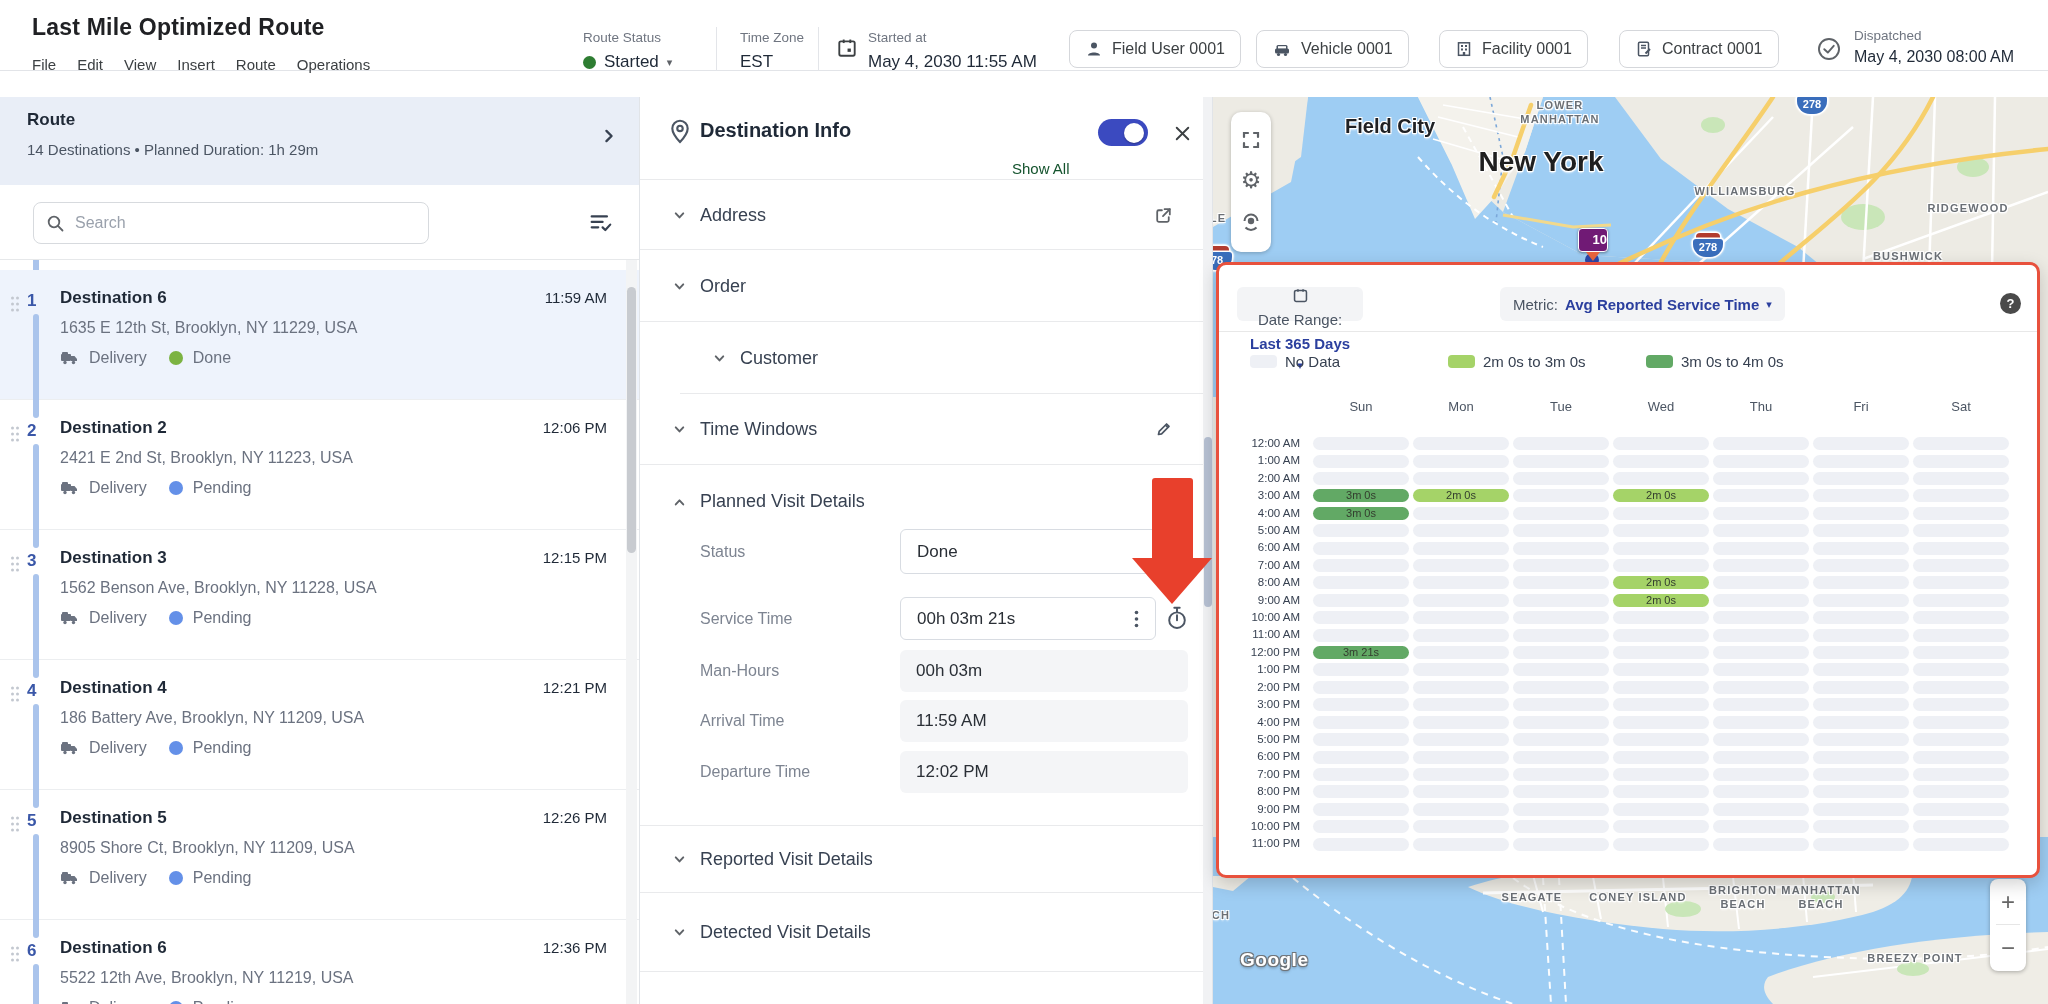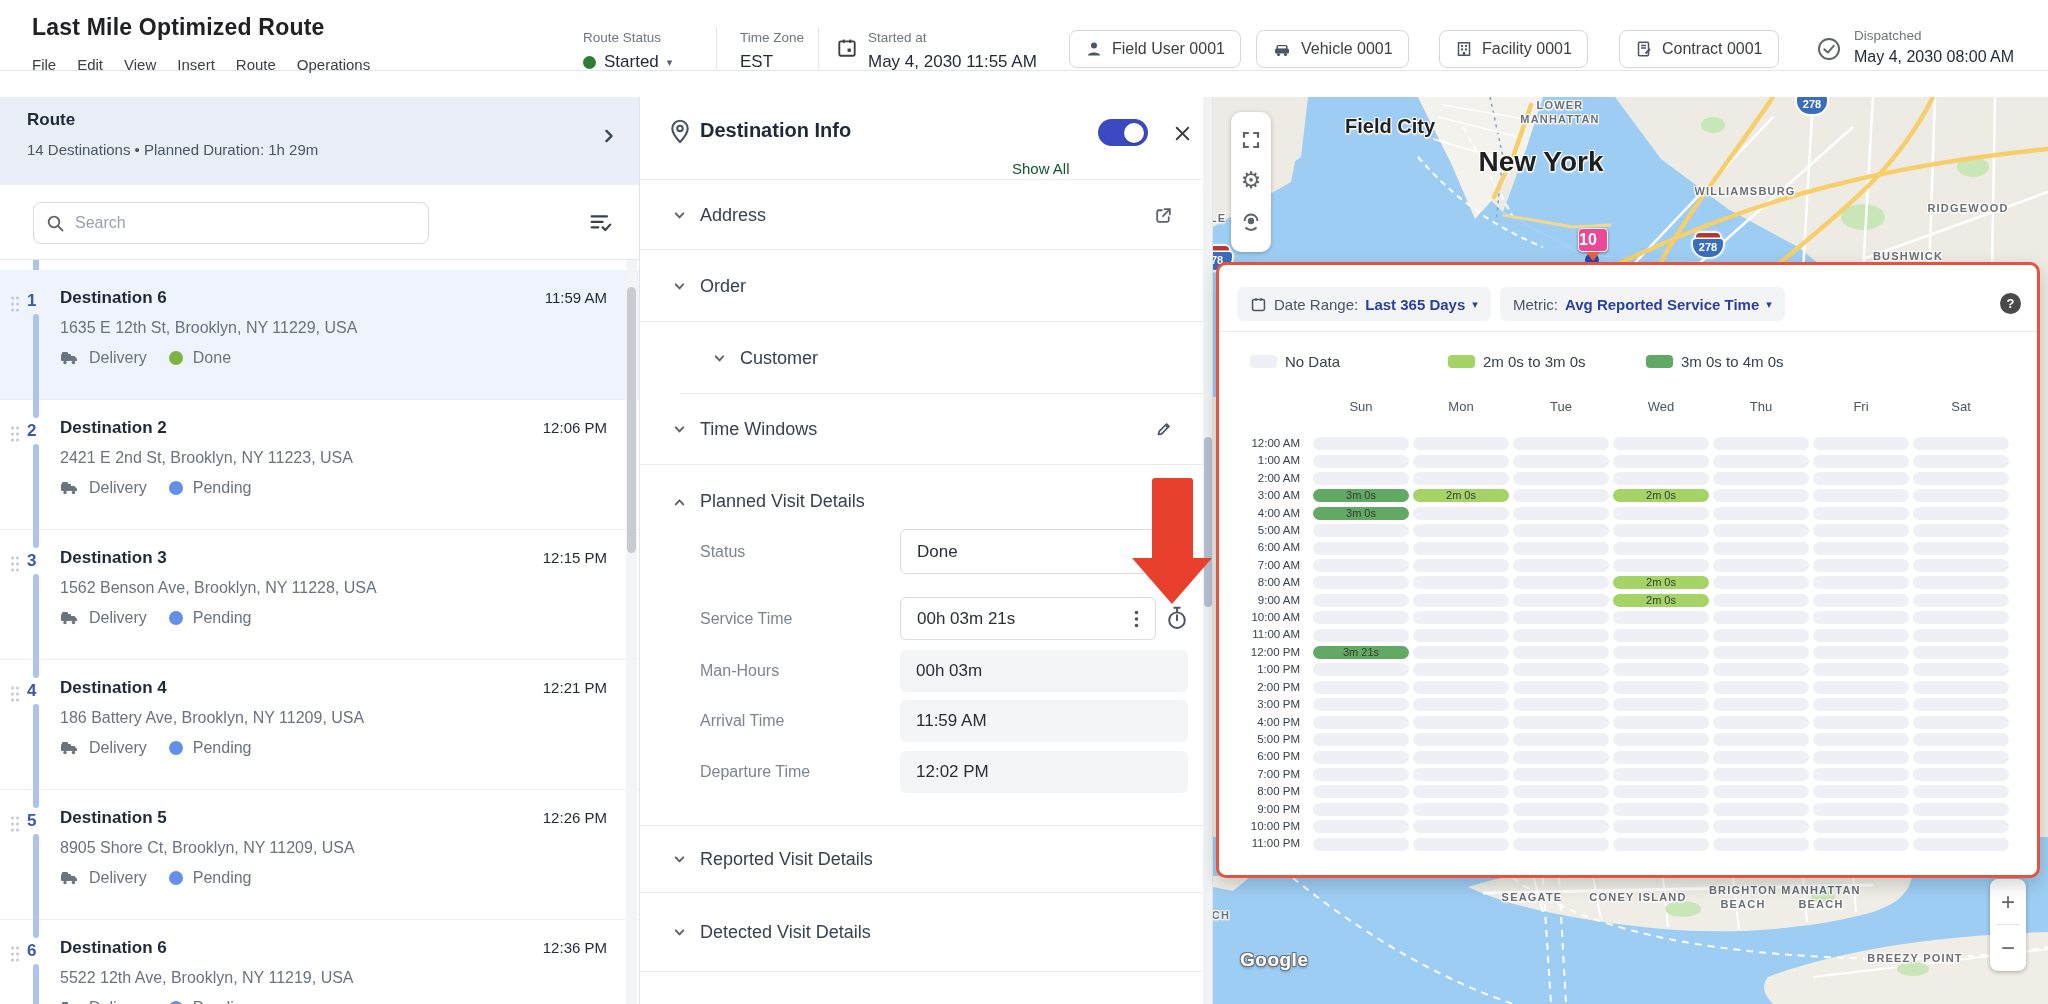--- a/index.html
+++ b/index.html
@@ -78,21 +78,21 @@
   .map-label { position:absolute; transform:translate(-50%,-50%); white-space:nowrap;
     text-shadow:-1px -1px 0 #fff,1px -1px 0 #fff,-1px 1px 0 #fff,1px 1px 0 #fff,0 2px 2px rgba(255,255,255,.8); }
   .map-label.city    { font-size:20px; font-weight:bold; color:#202124; }
   .map-label.city-lg { font-size:28px; font-weight:bold; color:#1f1f1f; }
   .map-label.area    { font-size:11px; font-weight:bold; color:#6a6f75; letter-spacing:1.2px; }
   .map-ctl { position:absolute; left:18px; top:15px; width:40px; height:140px; background:#fff; border-radius:10px; box-shadow:0 1px 4px rgba(0,0,0,.25); display:flex; flex-direction:column; align-items:center; justify-content:space-around; padding:8px 0; }
   .gear-glyph { font-size:23px; color:#5f6368; line-height:1; }
   .shield { position:absolute; width:30px; height:24px; filter:drop-shadow(0 0 1px #fff); }
   .shield .s-top { position:absolute; top:0; left:3px; right:3px; height:7px; background:#b23b2e; border-radius:4px 4px 0 0; box-shadow:0 0 0 1.5px #fff; }
   .shield .s-body { position:absolute; top:6px; left:0; right:0; bottom:0; background:#3a6ebc; border-radius:3px 3px 13px 13px; box-shadow:0 0 0 1.5px #fff; color:#fff; font-size:11px; font-weight:bold; text-align:center; line-height:17px; }
-  .marker10 { position:absolute; left:365px; top:131px; width:30px; height:24px; background:#ec4899; border:1.5px solid #fff; border-radius:4px; color:#fff; font-weight:bold; font-size:16px; text-align:left; line-height:21px; box-shadow:0 1px 3px rgba(0,0,0,.4); z-index:3; }
+  .marker10 { position:absolute; left:365px; top:131px; width:30px; height:24px; background:#701a75; border:1.5px solid #fff; border-radius:4px; color:#fff; font-weight:bold; font-size:13px; text-align:right; line-height:21px; box-shadow:0 1px 3px rgba(0,0,0,.4); z-index:3; }
   .marker10-tip { position:absolute; left:373px; top:155px; width:0; height:0; border-left:7px solid transparent; border-right:7px solid transparent; border-top:9px solid #e8643e; z-index:3; }
   .pin-blue { position:absolute; left:372px; top:156px; width:14px; height:14px; background:#2c46a8; border-radius:50% 50% 50% 0; transform:rotate(-45deg); z-index:2; }
   .zoom-ctl { position:absolute; left:777px; top:782px; width:36px; height:92px; background:#fff; border-radius:8px; box-shadow:0 1px 4px rgba(0,0,0,.3); }
   .zoom-ctl .zbtn { width:36px; height:45px; font-size:24px; color:#666; text-align:center; line-height:45px; cursor:pointer; }
   .zoom-ctl .zdiv { height:1px; background:#e6e6e6; margin:0 6px; }
   .google-logo { position:absolute; left:27px; top:852px; font-size:19px; font-weight:bold; color:#fff; letter-spacing:.5px;
     text-shadow:-1px -1px 0 #70757a,1px -1px 0 #70757a,-1px 1px 0 #70757a,1px 1px 0 #70757a,0 2px 3px rgba(0,0,0,.35); }
 
   
   .hm-panel { position:absolute; left:1216px; top:262px; width:824px; height:616px; background:#fff; border:3px solid #e8513d; border-radius:10px; box-shadow:0 6px 18px rgba(0,0,0,.18); z-index:20; }
@@ -699,21 +699,21 @@
     <div class="zoom-ctl">
       <div class="zbtn">+</div>
       <div class="zdiv"></div>
       <div class="zbtn">−</div>
     </div>
 
     <div class="google-logo">Google</div>
   </div>
 
   <div class="hm-panel">
-    <div class="hm-chip" style="left:18px;">
+    <div class="hm-chip" style="left:18px;flex-direction:column;">
       <span>
         <svg width="17" height="17" viewBox="0 0 20 20" fill="none" stroke="#4b5563" stroke-width="1.8">
             <rect x="3" y="4" width="14" height="13" rx="2"></rect>
             <line x1="7" y1="2.5" x2="7" y2="5.5"></line>
             <line x1="13" y1="2.5" x2="13" y2="5.5"></line>
           </svg>
       </span>
       <span>Date Range:</span>
       <b>Last 365 Days</b>
       <span class="caret">▾</span>

